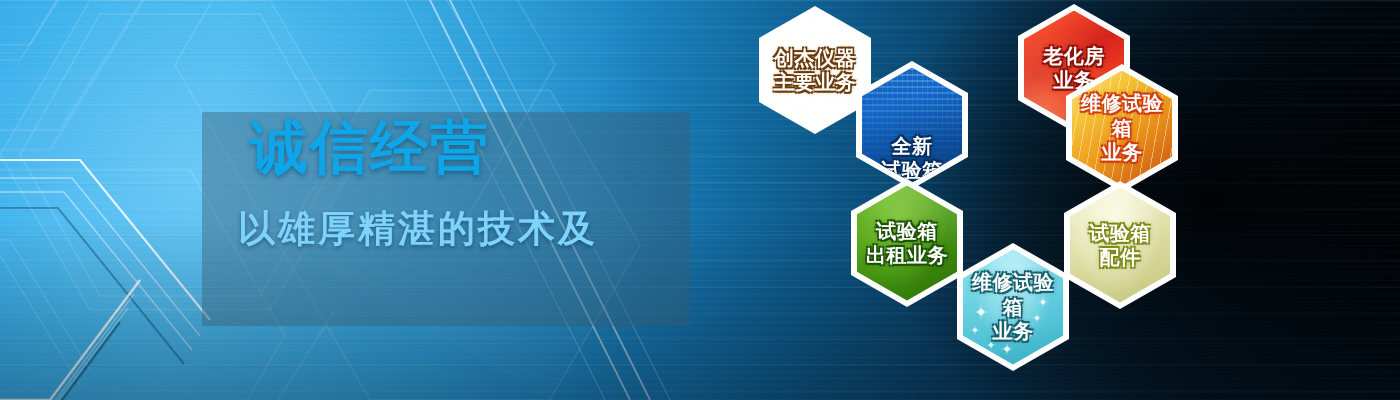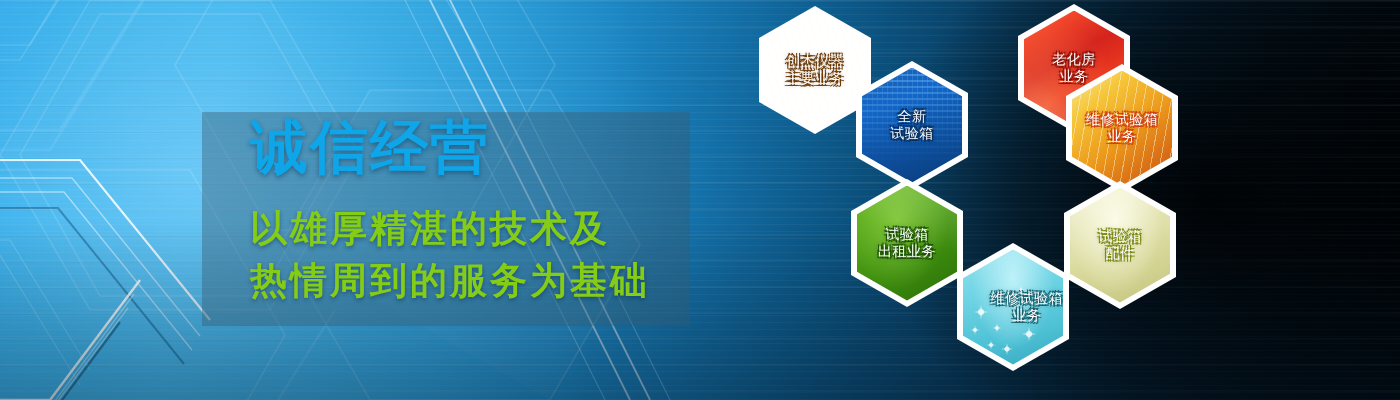--- a/index.html
+++ b/index.html
@@ -83,22 +83,22 @@
   }
   #headline{
     position:absolute;left:250px;top:118px;
     font-size:58px;line-height:1;font-weight:700;color:#0ea5e9;
     letter-spacing:2px;
     font-family:"DejaVu Serif","Liberation Serif",serif;
     text-shadow:0 2px 5px rgba(0,40,70,.45);
     white-space:nowrap;
   }
   .subline{
-    position:absolute;left:250px;
-    font-size:37px;line-height:1;font-weight:700;color:#84cc16;
+    position:absolute;left:238px;
+    font-size:37px;line-height:1;font-weight:700;color:#7dd3fc;
     letter-spacing:3px;
     font-family:"DejaVu Sans","Liberation Sans",sans-serif;
     text-shadow:0 2px 4px rgba(0,40,70,.45);
     white-space:nowrap;
     text-align:right;
   }
   #subline-1{top:210px;}
   #subline-2{top:262px;}
 
   
@@ -115,21 +115,21 @@
     position:relative;
     width:100px;height:115px;
     display:flex;align-items:center;justify-content:center;
     -webkit-clip-path:polygon(50% 0%,100% 25%,100% 75%,50% 100%,0% 75%,0% 25%);
     clip-path:polygon(50% 0%,100% 25%,100% 75%,50% 100%,0% 75%,0% 25%);
     overflow:hidden;
   }
   .hex-label{
     position:relative;z-index:5;
     text-align:center;
-    font-size:14px;line-height:1.22;font-weight:400;
+    font-size:20px;line-height:1.22;font-weight:700;
     color:#ffffff;
     letter-spacing:.5px;
     white-space:pre-line;
   }
 
   
   .fill-gold{
     background:
       linear-gradient(118deg, rgba(255,255,255,.0) 40%, rgba(255,245,200,.35) 55%, rgba(255,255,255,0) 70%),
       radial-gradient(ellipse at 70% 20%, #ffd964 0%, #f9bráz 0%, rgba(0,0,0,0) 0%),
@@ -138,20 +138,21 @@
   .fill-gold::after{
     content:"";position:absolute;inset:-20%;
     background:repeating-linear-gradient(74deg,
       rgba(255,250,220,.40) 0px, rgba(255,250,220,.40) 1px,
       rgba(255,255,255,0) 1px, rgba(255,255,255,0) 7px);
     opacity:.8;
   }
   .fill-bluedigital{
     background:
       linear-gradient(160deg,#1a5fb4 0%,#1466c8 30%,#0d4f9e 65%,#0a3b78 100%);
+    align-items: flex-end;
   }
   .fill-bluedigital::after{
     content:"";position:absolute;inset:0;
     background:
       repeating-linear-gradient(to bottom,
         rgba(120,200,255,.55) 0px, rgba(120,200,255,.55) 2px,
         rgba(255,255,255,0) 2px, rgba(255,255,255,0) 6px),
       repeating-linear-gradient(to right,
         rgba(120,200,255,.30) 0px, rgba(120,200,255,.30) 1px,
         rgba(255,255,255,0) 1px, rgba(255,255,255,0) 5px);
@@ -325,21 +326,20 @@
   <div class="scanlines"></div>
   <div class="bg-radial-dark"></div>
   <div class="bg-vignette-bottom"></div>
 
   <div id="text-panel"></div>
 
   <div id="headline">诚信经营</div>
 
   <div class="subline" id="subline-1">以雄厚精湛的技术及</div>
 
-  <div class="subline" id="subline-2">热情周到的服务为基础</div>
 
   <div id="hex-cluster">
       <div class="hex" style="left: 759px; top: 6px;">
         <div class="hex-inner fill-gold">
           <div class="hex-label lbl-dark-outline">创杰仪器
 主要业务</div>
         </div>
       </div>
       <div class="hex" style="left: 856px; top: 61px;">
         <div class="hex-inner fill-bluedigital">

